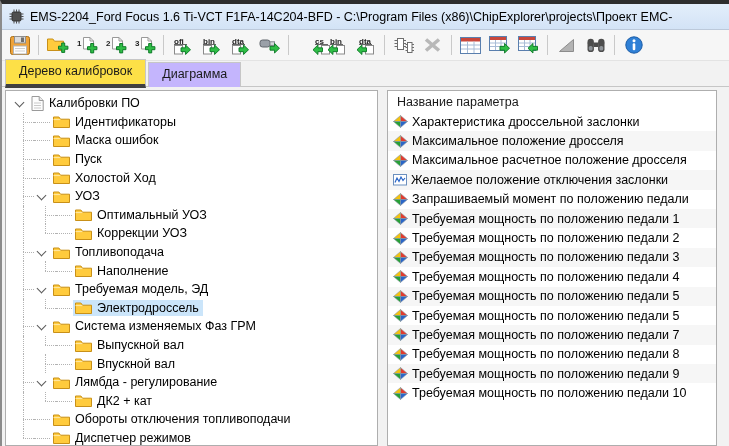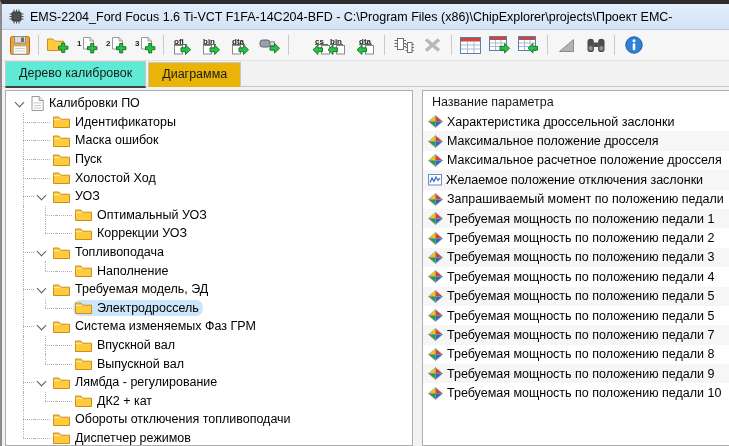--- a/index.html
+++ b/index.html
@@ -9,39 +9,39 @@
   .titlebar{height:25px;flex:none;background:linear-gradient(#e3eefb,#d3e3f6);display:flex;align-items:center;padding-left:7px;gap:6px;border-bottom:1px solid #bcc9da;}
   .titlebar .title-text{font-size:12.5px;color:#000;white-space:nowrap;overflow:hidden;text-align:center;}
   
   .toolbar{height:30px;flex:none;background:#f6f6f6;display:flex;align-items:center;padding-left:3px;border-bottom:1px solid #e3e3e3;}
   .tbtn{width:27px;height:26px;flex:none;display:flex;align-items:center;justify-content:center;border:1px solid transparent;border-radius:2px;}
   .tsep{width:1px;height:20px;background:#c9c9c9;margin:0 4px;flex:none;}
   .mini{font-family:"Liberation Sans",sans-serif;}
   
   .tabstrip{height:26px;flex:none;background:#f2f2f2;display:flex;align-items:flex-end;padding-left:3px;position:relative;}
   .tabstrip::after{content:"";position:absolute;left:0;right:0;bottom:0;height:1px;background:#c6c6c6;}
-  .tab{position:relative;z-index:2;font-size:12.5px;color:#1a1a1a;padding:4px 13px 5px 13px;border:1px solid #c6c6c6;border-bottom:none;background:#eab308;margin-right:2px;height:15px;line-height:15px;}
-  .tab.active{background:#5eead4;border-bottom:2px solid #404040;margin-bottom:-1px;}
+  .tab{position:relative;z-index:2;font-size:12.5px;color:#1a1a1a;padding:4px 13px 5px 13px;border:1px solid #c6c6c6;border-bottom:none;background:#c4b5fd;margin-right:2px;height:15px;line-height:15px;}
+  .tab.active{background:#fde047;border-bottom:4px solid #404040;margin-bottom:-1px;}
   
   .content{flex:1;display:flex;padding:3px 0 0 3px;background:#f2f2f2;overflow:hidden;}
   .panel{background:#fff;border:1px solid #aeaeae;box-sizing:border-box;overflow:hidden;}
-  .tree-panel{width:408px;flex:none;padding-top:3px;}
+  .tree-panel{width:373px;flex:none;padding-top:3px;}
   .list-panel{width:330px;flex:none;margin-left:9px;}
   
   .trow{display:flex;align-items:center;height:18.6px;font-size:12.5px;color:#000;white-space:nowrap;padding-left:6px;}
   .gcell{width:22px;height:18.6px;position:relative;flex:none;}
   .gcell.gv::before{content:"";position:absolute;left:11px;top:0;bottom:0;border-left:1px dotted #b2b2b2;}
   .gcell .vt{position:absolute;left:11px;top:0;height:50%;border-left:1px dotted #b2b2b2;}
   .gcell .vb{position:absolute;left:11px;top:50%;bottom:0;border-left:1px dotted #b2b2b2;}
   .gcell .hr{position:absolute;left:11px;right:0;top:50%;border-top:1px dotted #b2b2b2;}
   .chevcell{width:17px;height:18.6px;position:relative;flex:none;}
   .chevcell .hl{position:absolute;left:0;right:1px;top:50%;border-top:1px dotted #b2b2b2;}
   .chev{position:absolute;left:4px;top:5px;width:6px;height:6px;border-right:1.6px solid #5a5a5a;border-bottom:1.6px solid #5a5a5a;transform:rotate(45deg);}
   .node{display:flex;align-items:center;gap:5px;padding:1px 4px 1px 2px;}
-  .node.selected{background:#cbe5fa;border-radius:7px;}
+  .node.selected{background:#cbe5fa;}
   .node .ticon{display:flex;flex:none;}
   
   .list-header{font-size:12.5px;color:#1a1a1a;padding:4px 0 2px 9px;height:15px;}
   .prow{display:flex;align-items:center;height:19.4px;font-size:12.5px;color:#000;white-space:nowrap;padding-left:5px;gap:4px;}
   .prow:nth-child(even){background:#f6f6f6;}
   .prow .picon{display:flex;flex:none;}
 </style>
 </head>
 <body>
 
@@ -587,53 +587,53 @@
                 <path d="M0.5 4.6 H7.3" stroke="#ffe9a8" fill="none"></path>
               </svg>
             </span>
             <span>Система изменяемых Фаз ГРМ</span>
           </span>
         </div>
         <div class="trow">
           <span class="gcell gv"></span>
           <span class="gcell">
             <i class="vt"></i>
+            <i class="hr"></i>
+          </span>
+          <span class="chevcell">
+            <i class="hl"></i>
+          </span>
+          <span class="node">
+            <span class="ticon">
+              <svg width="17" height="13" viewBox="0 0 17 13">
+                <path d="M0.5 12.5 V2 h5.4 l1.6 2.2 H16.5 V12.5 Z" fill="#ffcb3d" stroke="#c89018"></path>
+                <path d="M0.5 4.6 H7.3" stroke="#ffe9a8" fill="none"></path>
+              </svg>
+            </span>
+            <span>Выпускной вал</span>
+          </span>
+        </div>
+        <div class="trow">
+          <span class="gcell gv"></span>
+          <span class="gcell">
+            <i class="vt"></i>
             <i class="vb"></i>
             <i class="hr"></i>
           </span>
           <span class="chevcell">
             <i class="hl"></i>
           </span>
           <span class="node">
             <span class="ticon">
               <svg width="17" height="13" viewBox="0 0 17 13">
                 <path d="M0.5 12.5 V2 h5.4 l1.6 2.2 H16.5 V12.5 Z" fill="#ffcb3d" stroke="#c89018"></path>
                 <path d="M0.5 4.6 H7.3" stroke="#ffe9a8" fill="none"></path>
               </svg>
             </span>
             <span>Впускной вал</span>
-          </span>
-        </div>
-        <div class="trow">
-          <span class="gcell gv"></span>
-          <span class="gcell">
-            <i class="vt"></i>
-            <i class="hr"></i>
-          </span>
-          <span class="chevcell">
-            <i class="hl"></i>
-          </span>
-          <span class="node">
-            <span class="ticon">
-              <svg width="17" height="13" viewBox="0 0 17 13">
-                <path d="M0.5 12.5 V2 h5.4 l1.6 2.2 H16.5 V12.5 Z" fill="#ffcb3d" stroke="#c89018"></path>
-                <path d="M0.5 4.6 H7.3" stroke="#ffe9a8" fill="none"></path>
-              </svg>
-            </span>
-            <span>Выпускной вал</span>
           </span>
         </div>
         <div class="trow">
           <span class="gcell">
             <i class="vt"></i>
             <i class="vb"></i>
             <i class="hr"></i>
           </span>
           <span class="chevcell">
             <i class="chev"></i>

